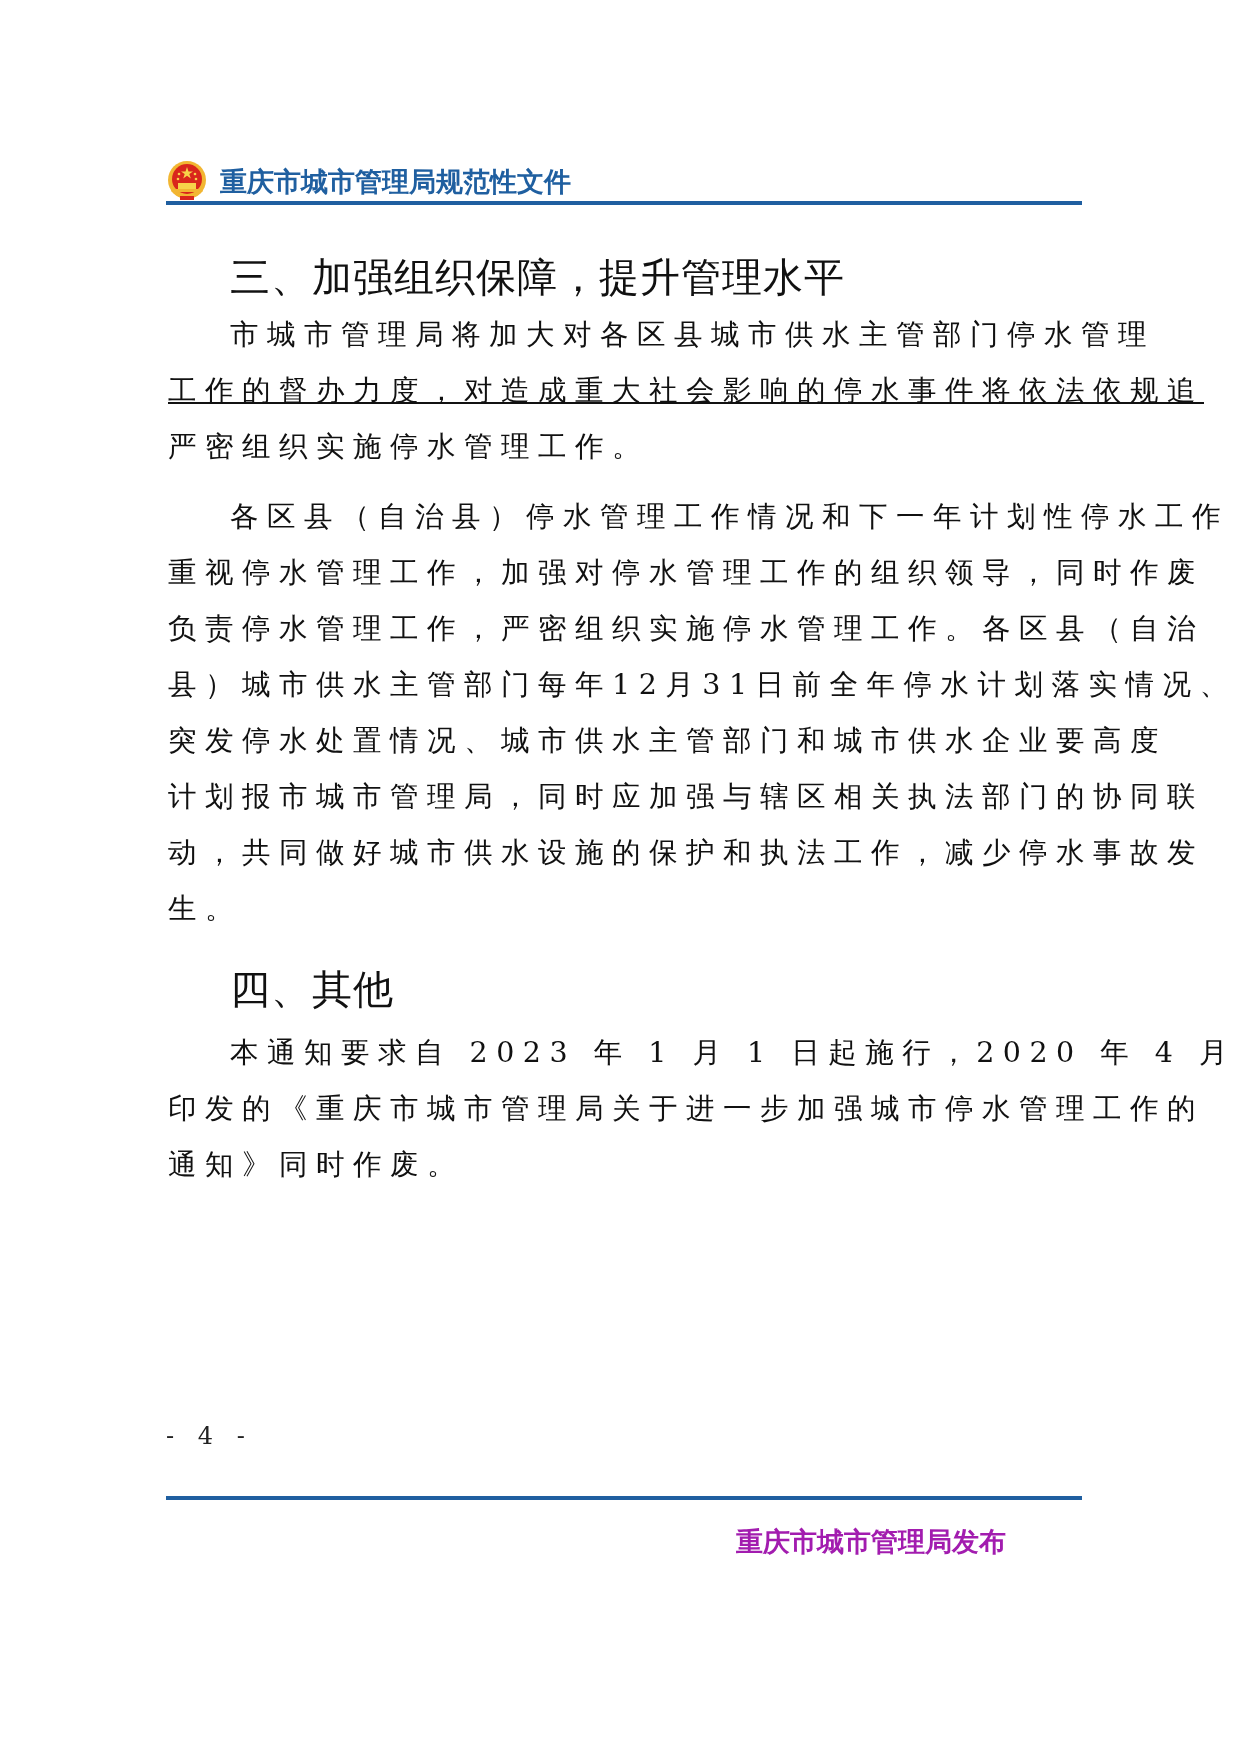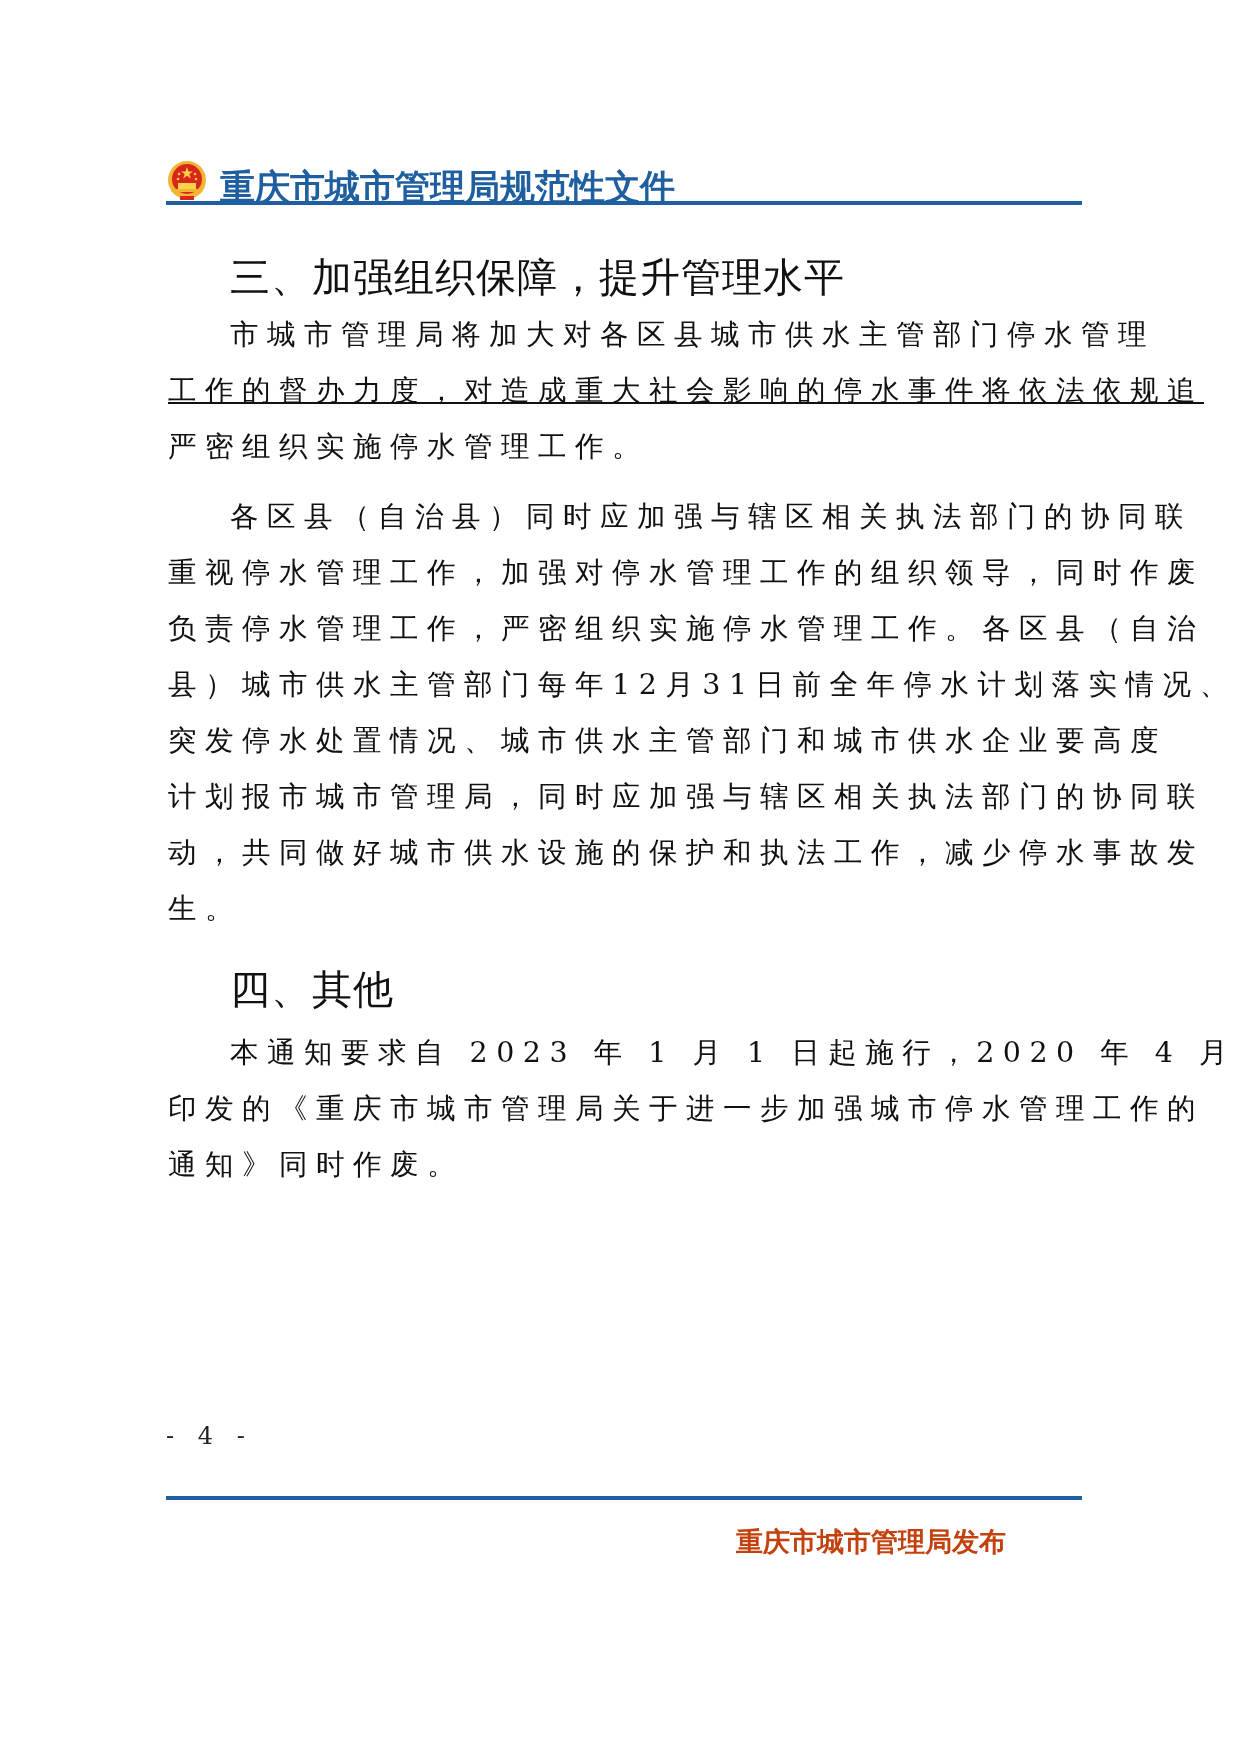--- a/index.html
+++ b/index.html
@@ -1,32 +1,32 @@
 <!DOCTYPE html>
 <html><head>
   <meta charset="utf-8">
   <style>
     html, body { margin: 0; padding: 0; background: #ffffff; }
     body { width: 1241px; height: 1754px; position: relative; overflow: hidden;
            font-family: "DejaVu Serif", "Liberation Serif", serif; color: #111; }
     .header { position: absolute; left: 166px; top: 160px; width: 916px; height: 46px; }
     .emblem { position: absolute; left: 0; top: 0; width: 42px; height: 44px; }
     .header-title { position: absolute; left: 54px; top: 4px; font-family: "DejaVu Sans", sans-serif;
-                    font-weight: bold; font-size: 35px; color: #1f5fa0; letter-spacing: 0px; white-space: nowrap; }
+                    font-weight: bold; font-size: 27px; color: #1f5fa0; letter-spacing: 0px; white-space: nowrap; }
     .header-rule { position: absolute; left: 166px; top: 201px; width: 916px; height: 4px; background: #1f5fa0; }
 
     .body-text { position: absolute; left: 168px; top: 0; width: 912px; font-size: 28.5px; }
     .line { position: absolute; left: 0; white-space: nowrap; letter-spacing: 8.5px; }
     .heading { font-family: "DejaVu Sans", sans-serif; letter-spacing: 1px; font-size: 40px; }
     .indent { padding-left: 62px; }
 
     .page-num { position: absolute; left: 166px; top: 1422px; font-size: 24px; letter-spacing: 8px; color: #222; }
     .footer-rule { position: absolute; left: 166px; top: 1496px; width: 916px; height: 4px; background: #1f5fa0; }
     .footer-publisher { position: absolute; left: 736px; top: 1524px; font-family: "DejaVu Sans", sans-serif;
-                        font-weight: bold; font-size: 27px; color: #c2410c; white-space: nowrap; }
+                        font-weight: bold; font-size: 27px; color: #a21caf; white-space: nowrap; }
   </style>
 </head>
 <body>
 
 <div class="header">
   <svg class="emblem" viewBox="0 0 42 44">
     <circle cx="21" cy="20" r="19" fill="#f2b632"></circle>
     <circle cx="21" cy="19" r="15" fill="#d9261c"></circle>
     <polygon points="21,7 22.5,11.5 27,11.5 23.3,14 24.8,18.5 21,15.7 17.2,18.5 18.7,14 15,11.5 19.5,11.5" fill="#f7d24a"></polygon>
     <circle cx="13" cy="14" r="1.3" fill="#f7d24a"></circle>
@@ -42,21 +42,21 @@
 </div>
 <div class="header-rule"></div>
 
 <div class="body-text">
   <div class="line heading indent" style="top:250px;">三、加强组织保障，提升管理水平</div>
 
   <div class="line indent" style="top:316px;">市城市管理局将加大对各区县城市供水主管部门停水管理</div>
   <div class="line" style="top:372px;text-decoration:underline;">工作的督办力度，对造成重大社会影响的停水事件将依法依规追</div>
   <div class="line" style="top:428px;">严密组织实施停水管理工作。</div>
 
-  <div class="line indent" style="top:498px;">各区县（自治县）同时应加强与辖区相关执法部门的协同联</div>
+  <div class="line indent" style="top:498px;">各区县（自治县）停水管理工作情况和下一年计划性停水工作</div>
   <div class="line" style="top:554px;">重视停水管理工作，加强对停水管理工作的组织领导，同时作废</div>
   <div class="line" style="top:610px;text-align:right;">负责停水管理工作，严密组织实施停水管理工作。各区县（自治</div>
   <div class="line" style="top:666px;">县）城市供水主管部门每年12月31日前全年停水计划落实情况、</div>
   <div class="line" style="top:722px;">突发停水处置情况、城市供水主管部门和城市供水企业要高度</div>
   <div class="line" style="top:778px;">计划报市城市管理局，同时应加强与辖区相关执法部门的协同联</div>
   <div class="line" style="top:834px;">动，共同做好城市供水设施的保护和执法工作，减少停水事故发</div>
   <div class="line" style="top:890px;">生。</div>
 
   <div class="line heading indent" style="top:962px;">四、其他</div>
 

